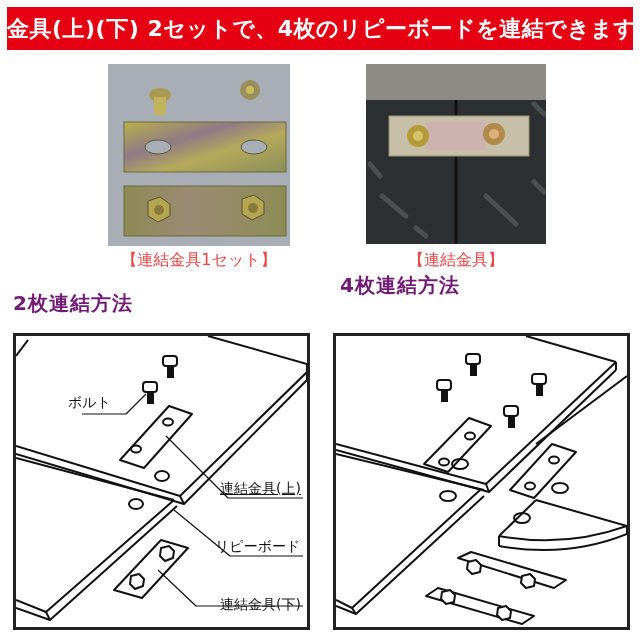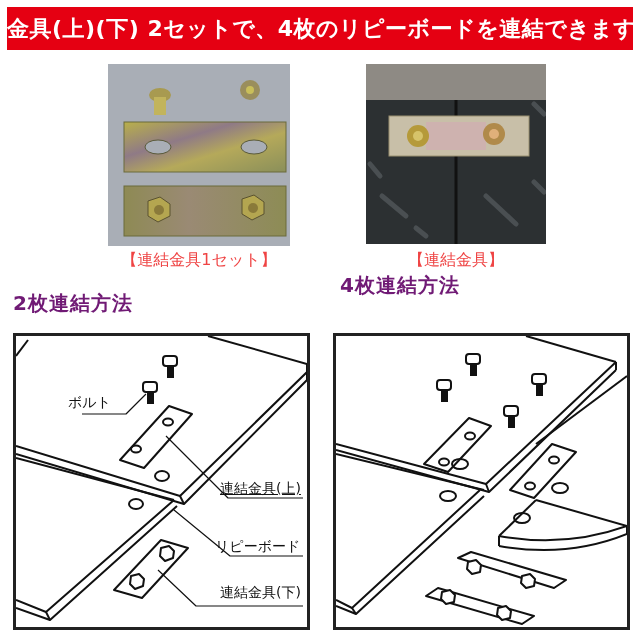--- a/index.html
+++ b/index.html
@@ -122,21 +122,21 @@
     <g stroke-width="1.2">
       <polyline points="130,58 110,78 66,78"></polyline>
       <polyline points="150,100 212,162 287,162"></polyline>
       <polyline points="158,174 214,220 287,220"></polyline>
       <polyline points="142,234 180,270 287,270"></polyline>
     </g>
   </svg>
   <div class="lbl" style="left:52px;top:58px;">ボルト</div>
   <div class="lbl" style="left:204px;top:144px;text-decoration:underline;">連結金具(上)</div>
   <div class="lbl" style="left:199px;top:202px;">リピーボード</div>
-  <div class="lbl" style="left:204px;top:248px;text-align:center;">連結金具(下)</div>
+  <div class="lbl" style="left:204px;top:260px;text-align:center;">連結金具(下)</div>
 </div>
 
 <div class="frame" style="left:333px;top:333px;width:297px;height:297px;">
   <svg width="291" height="291" viewBox="0 0 291 291" fill="none" stroke="#111" stroke-width="2" stroke-linejoin="round">
 
     <polyline points="190,0 280,26"></polyline>
     <polyline points="0,108 150,148 280,26"></polyline>
     <polyline points="0,114 153,156 280,34"></polyline>
     <line x1="280" y1="26" x2="280" y2="34"></line>
     <line x1="150" y1="148" x2="153" y2="156"></line>

